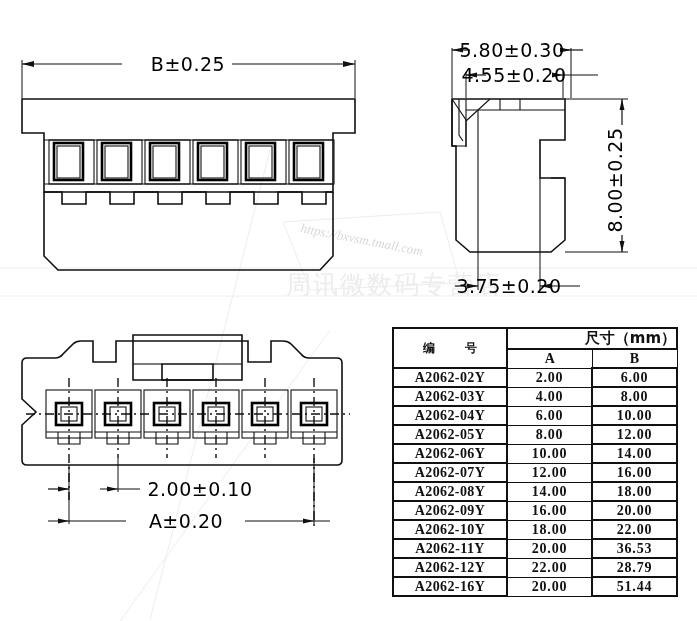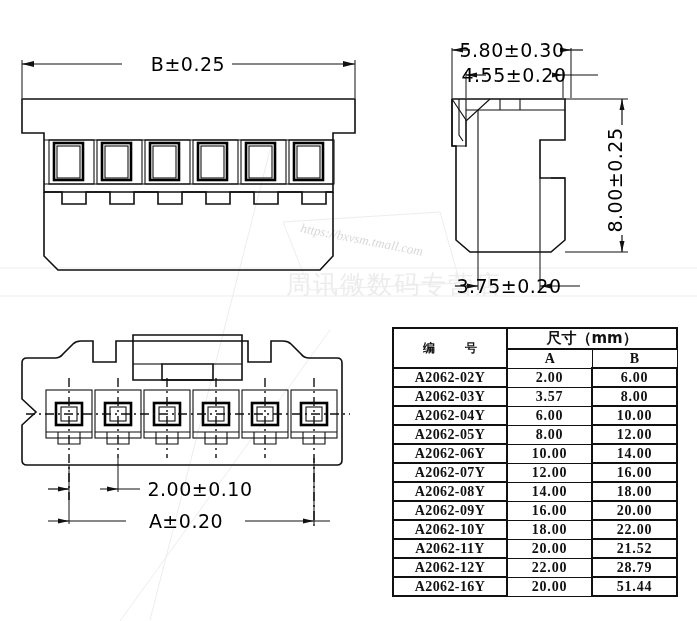--- a/index.html
+++ b/index.html
@@ -95,20 +95,21 @@
     font-size: 12px;
     letter-spacing: 9px;
     text-indent: 9px;
     text-align: center;
   }
   #spec-table th.hdr-dim {
     height: 19px;
     line-height: 19px;
     font-family: "DejaVu Sans", sans-serif;
     font-size: 15px;
+    text-align: right;
   }
   #spec-table th.hdr-sub {
     height: 17px;
     line-height: 17px;
     font-size: 14px;
   }
   #spec-table td.cell-pn { letter-spacing: 0.4px; }
   #spec-table td.cell-val { letter-spacing: 0.8px; }
   .tbl-outer { border: 2.2px solid #111 !important; }
 </style>
@@ -378,21 +379,21 @@
       </tr>
     </thead>
     <tbody id="spec-body">
         <tr>
           <td class="cell-pn tbl-outer">A2062-02Y</td>
           <td class="cell-val">2.00</td>
           <td class="cell-val tbl-outer">6.00</td>
         </tr>
         <tr>
           <td class="cell-pn tbl-outer">A2062-03Y</td>
-          <td class="cell-val">3.57</td>
+          <td class="cell-val">4.00</td>
           <td class="cell-val tbl-outer">8.00</td>
         </tr>
         <tr>
           <td class="cell-pn tbl-outer">A2062-04Y</td>
           <td class="cell-val">6.00</td>
           <td class="cell-val tbl-outer">10.00</td>
         </tr>
         <tr>
           <td class="cell-pn tbl-outer">A2062-05Y</td>
           <td class="cell-val">8.00</td>
@@ -419,21 +420,21 @@
           <td class="cell-val tbl-outer">20.00</td>
         </tr>
         <tr>
           <td class="cell-pn tbl-outer">A2062-10Y</td>
           <td class="cell-val">18.00</td>
           <td class="cell-val tbl-outer">22.00</td>
         </tr>
         <tr>
           <td class="cell-pn tbl-outer">A2062-11Y</td>
           <td class="cell-val">20.00</td>
-          <td class="cell-val tbl-outer">21.52</td>
+          <td class="cell-val tbl-outer">36.53</td>
         </tr>
         <tr>
           <td class="cell-pn tbl-outer">A2062-12Y</td>
           <td class="cell-val">22.00</td>
           <td class="cell-val tbl-outer">28.79</td>
         </tr>
         <tr>
           <td class="cell-pn tbl-outer">A2062-16Y</td>
           <td class="cell-val">20.00</td>
           <td class="cell-val tbl-outer">51.44</td>

